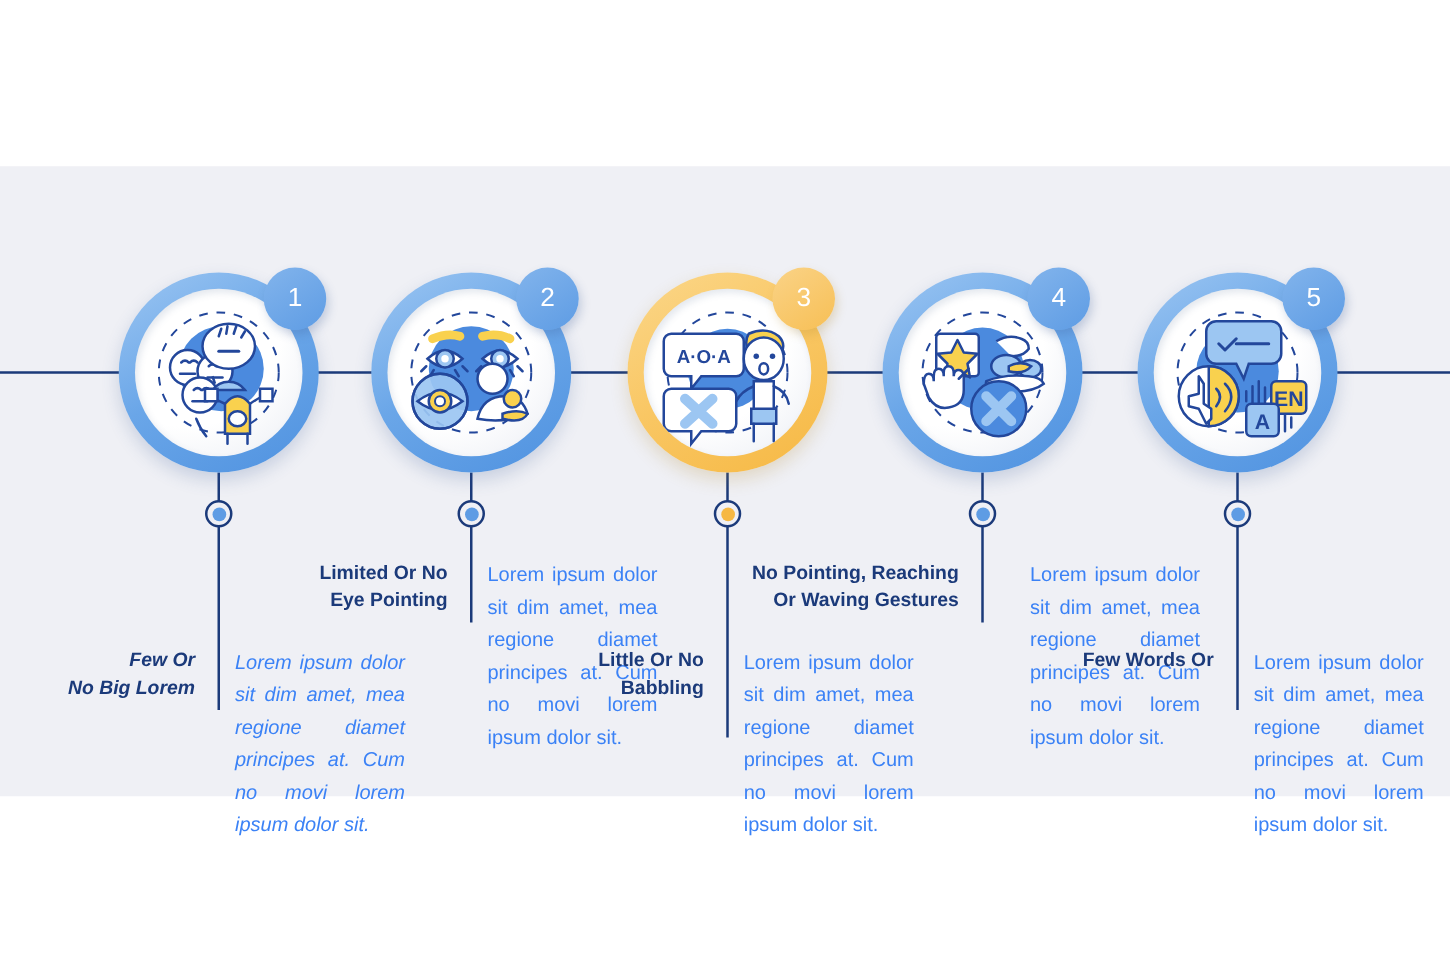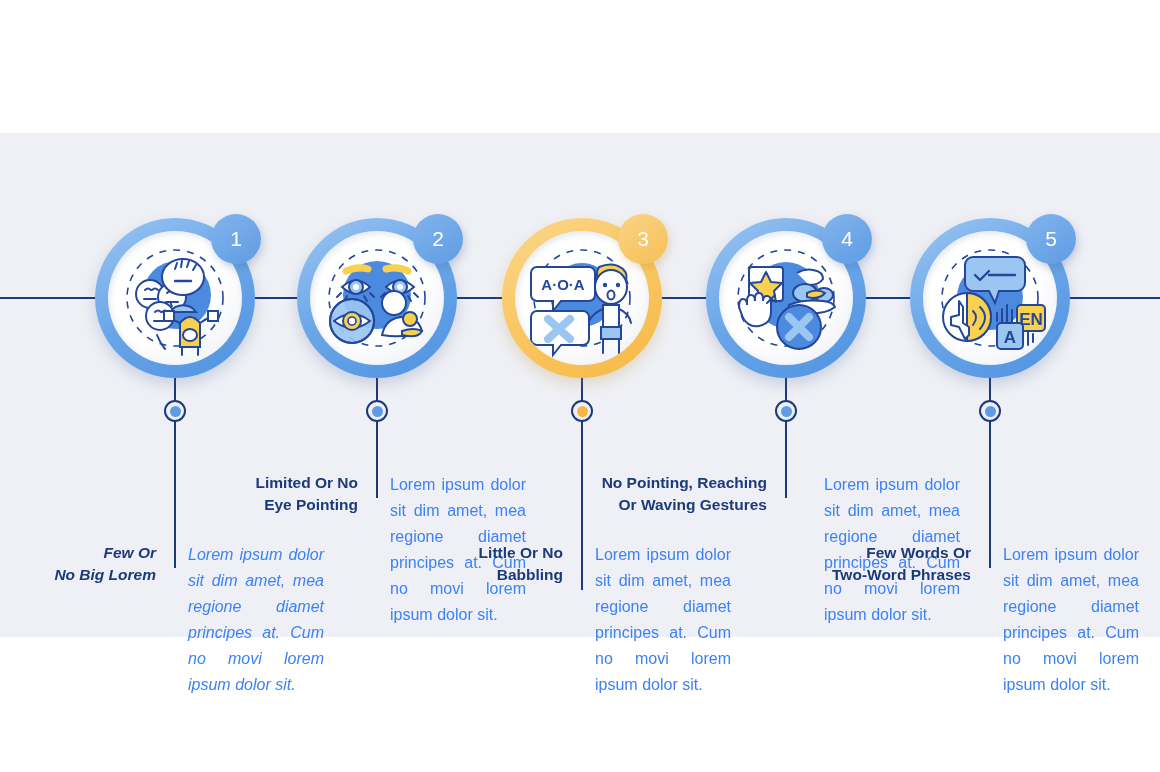--- a/index.html
+++ b/index.html
@@ -135,21 +135,20 @@
     border-radius: 50%;
     background: #5e9ce4;
   }
   .node-dot.accent i { background: #f6b843; }
 
   
   .text-block {
     position: absolute;
     display: flex;
     align-items: flex-start;
-    margin-top: 24px;
   }
   .title {
     color: #1b3a7a;
     font-size: 15.5px;
     font-weight: bold;
     line-height: 1.45;
     text-align: right;
     width: 172px;
     padding-right: 16px;
   }
@@ -379,19 +378,18 @@
           <rect x="74" y="92" width="26" height="26" rx="4" fill="#9cc6f2" stroke="#23479b" stroke-width="2"></rect>
           <text x="87" y="112" text-anchor="middle" font-family="Liberation Sans, sans-serif" font-size="17" font-weight="bold" fill="#23479b">A</text>
         </svg>
       </div>
       <div class="badge">5</div>
     </div>
 
     <div class="text-block" style="left:-193px; top:518px;">
       <div class="title wide">
         <div>Few Words Or</div>
-        <div>Two-Word Phrases</div>
       </div>
       <div class="body">Lorem ipsum dolor sit dim amet, mea regione diamet principes at. Cum no movi lorem ipsum dolor sit.</div>
     </div>
   </div>
 
 </div>
 
 </body></html>

